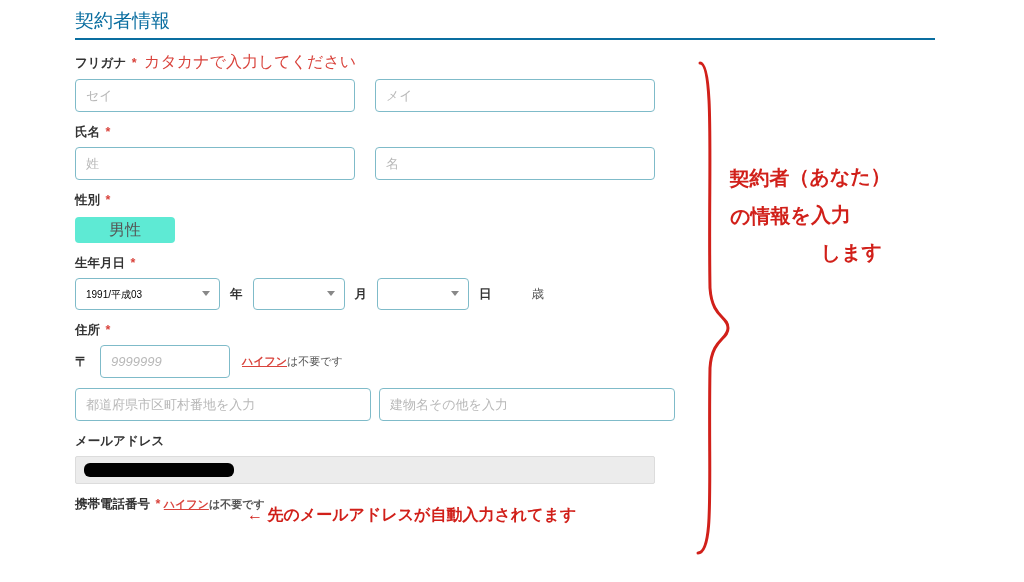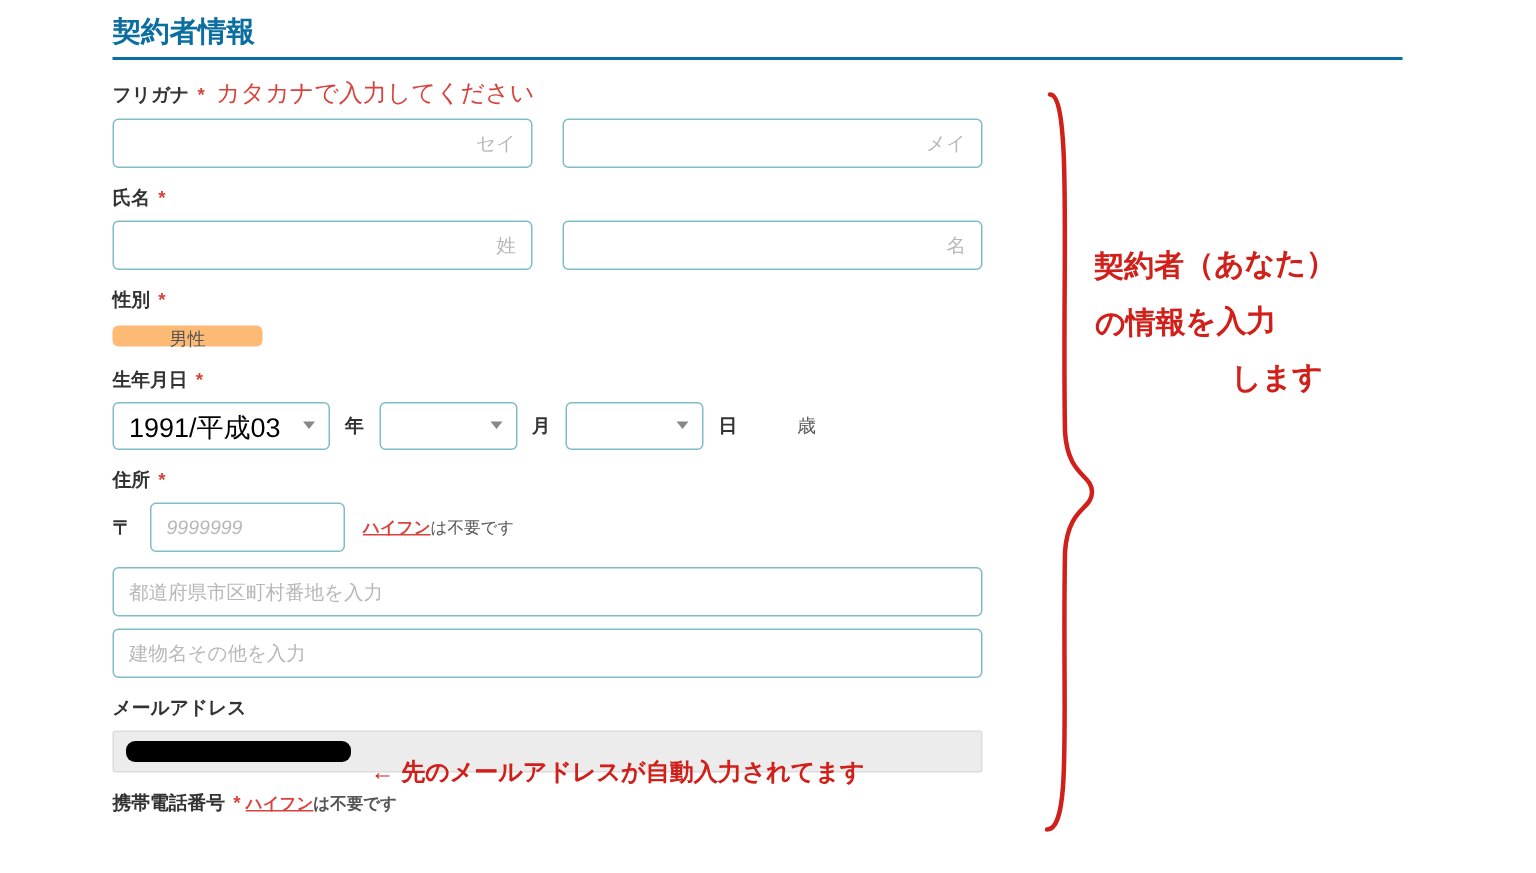--- a/index.html
+++ b/index.html
@@ -16,21 +16,21 @@
     height: 582px;
     padding: 0 0 0 75px;
     box-sizing: border-box;
   }
   .form-col {
     width: 600px;
   }
   h2.section-title {
     color: #0a6ea0;
     font-size: 19px;
-    font-weight: 700;
+    font-weight: 400;
     margin: 8px 0 4px 0;
     padding-bottom: 4px;
     border-bottom: 2px solid #0a6ea0;
     width: 860px;
   }
   .field-label {
     font-weight: bold;
     font-size: 12.5px;
     color: #333;
     margin: 12px 0 6px 0;
@@ -41,42 +41,42 @@
   input[type="text"], .text-input {
     border: 1px solid #7fbbc9;
     border-radius: 4px;
     padding: 8px 10px;
     font-size: 13px;
     color: #333;
     background: #fff;
     box-sizing: border-box;
   }
   .text-input::placeholder, input::placeholder { color: #b8b8b8; }
-  .half { width: 280px; text-align: right; }
+  .half { width: 280px; }
   .full { width: 580px; }
   .btn-toggle {
     display: inline-flex;
     gap: 8px;
     margin-top: 2px;
   }
   .toggle-btn {
-    background: #fdba74;
+    background: #5eead4;
     border: none;
     border-radius: 4px;
     width: 100px;
-    height: 14px;
-    font-size: 12px;
+    height: 26px;
+    font-size: 16px;
     color: #555;
     cursor: pointer;
   }
   .select {
     border: 1px solid #7fbbc9;
     border-radius: 4px;
     padding: 6px 28px 6px 10px;
-    font-size: 18px;
+    font-size: 10px;
     background: #fff;
     height: 32px;
     appearance: none;
     position: relative;
   }
   .select-wrap { position: relative; display: inline-block; }
   .select-wrap::after {
     content: "";
     position: absolute;
     right: 10px;
@@ -88,21 +88,21 @@
     pointer-events: none;
   }
   .dob-row { display: flex; align-items: center; gap: 10px; }
   .unit { font-size: 12.5px; font-weight: bold; color: #333; }
   .unit.light { font-weight: normal; color: #555; }
   .postal-row { display: flex; align-items: center; gap: 12px; margin-bottom: 10px;}
   .mark-post { font-size: 13px; font-weight: bold; }
   .hyphen-note { font-size: 11px; }
   .hyphen-link { color: #d9433c; text-decoration: underline; font-weight: bold;}
   .hyphen-rest { color: #555; }
-  .addr-stack { display: flex; flex-direction: column; gap: 8px; }
+  .addr-stack { display: flex; flex-direction: row; gap: 8px; }
   .readonly-field {
     background: #ececec;
     border: 1px solid #dcdcdc;
     border-radius: 2px;
     width: 580px;
     height: 28px;
     display: flex;
     align-items: center;
     padding: 0 8px;
     box-sizing: border-box;

